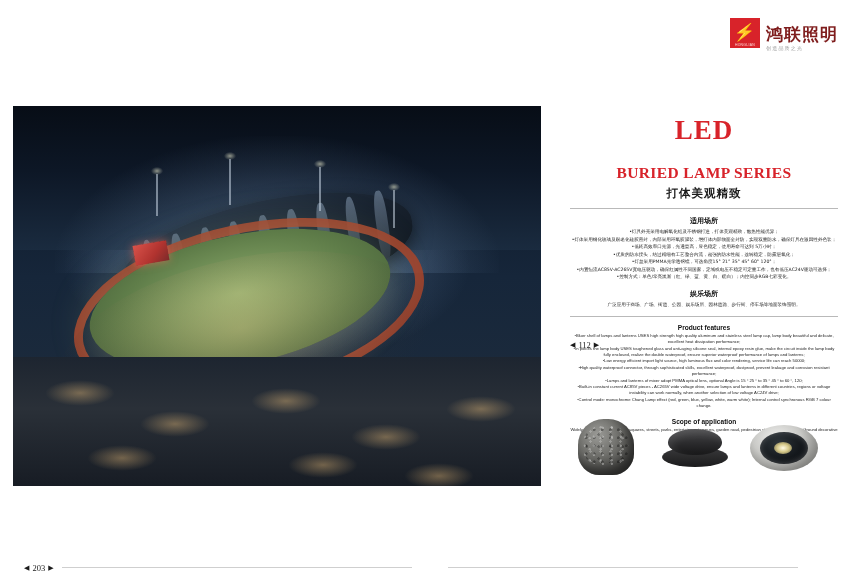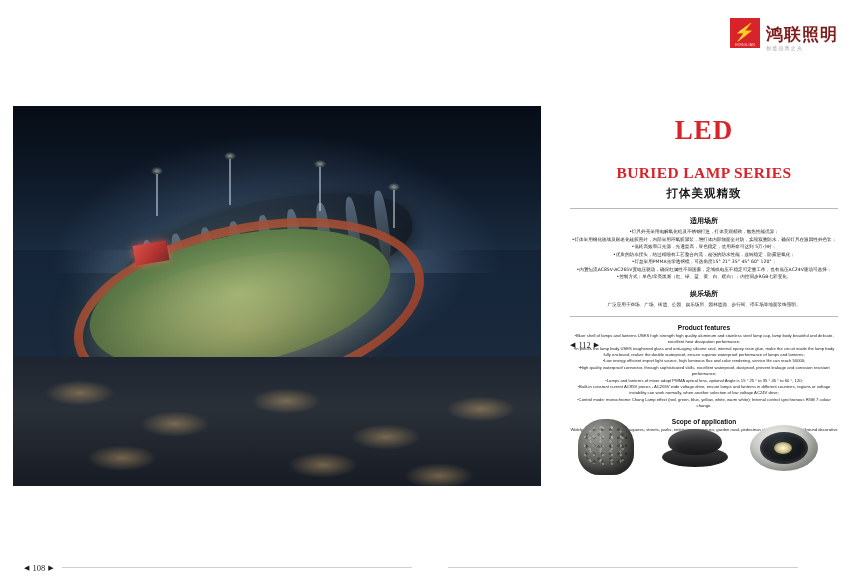--- a/index.html
+++ b/index.html
@@ -481,21 +481,21 @@
         <div class="led"></div>
       </div>
     </div>
   </div>
 
   <div class="footline l"></div>
   <div class="footline r"></div>
 
   <div class="pagenum left">
     <span class="arr">◀</span>
-    <span>108</span>
+    <span>203</span>
     <span class="arr">▶</span>
   </div>
 
   <div class="pagenum right">
     <span class="arr">◀</span>
     <span>112</span>
     <span class="arr">▶</span>
   </div>
 
 </div>

